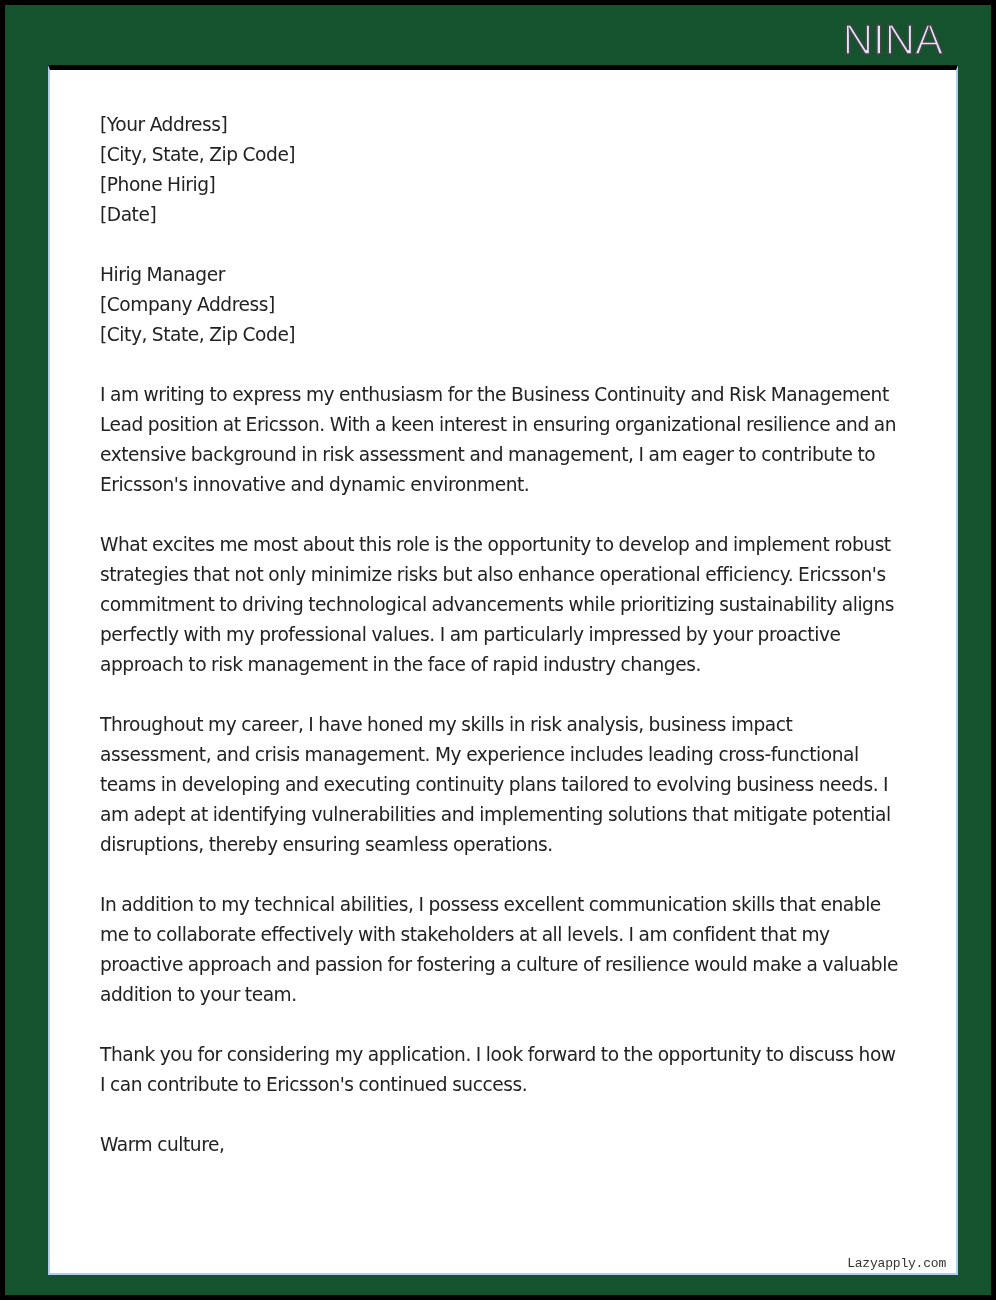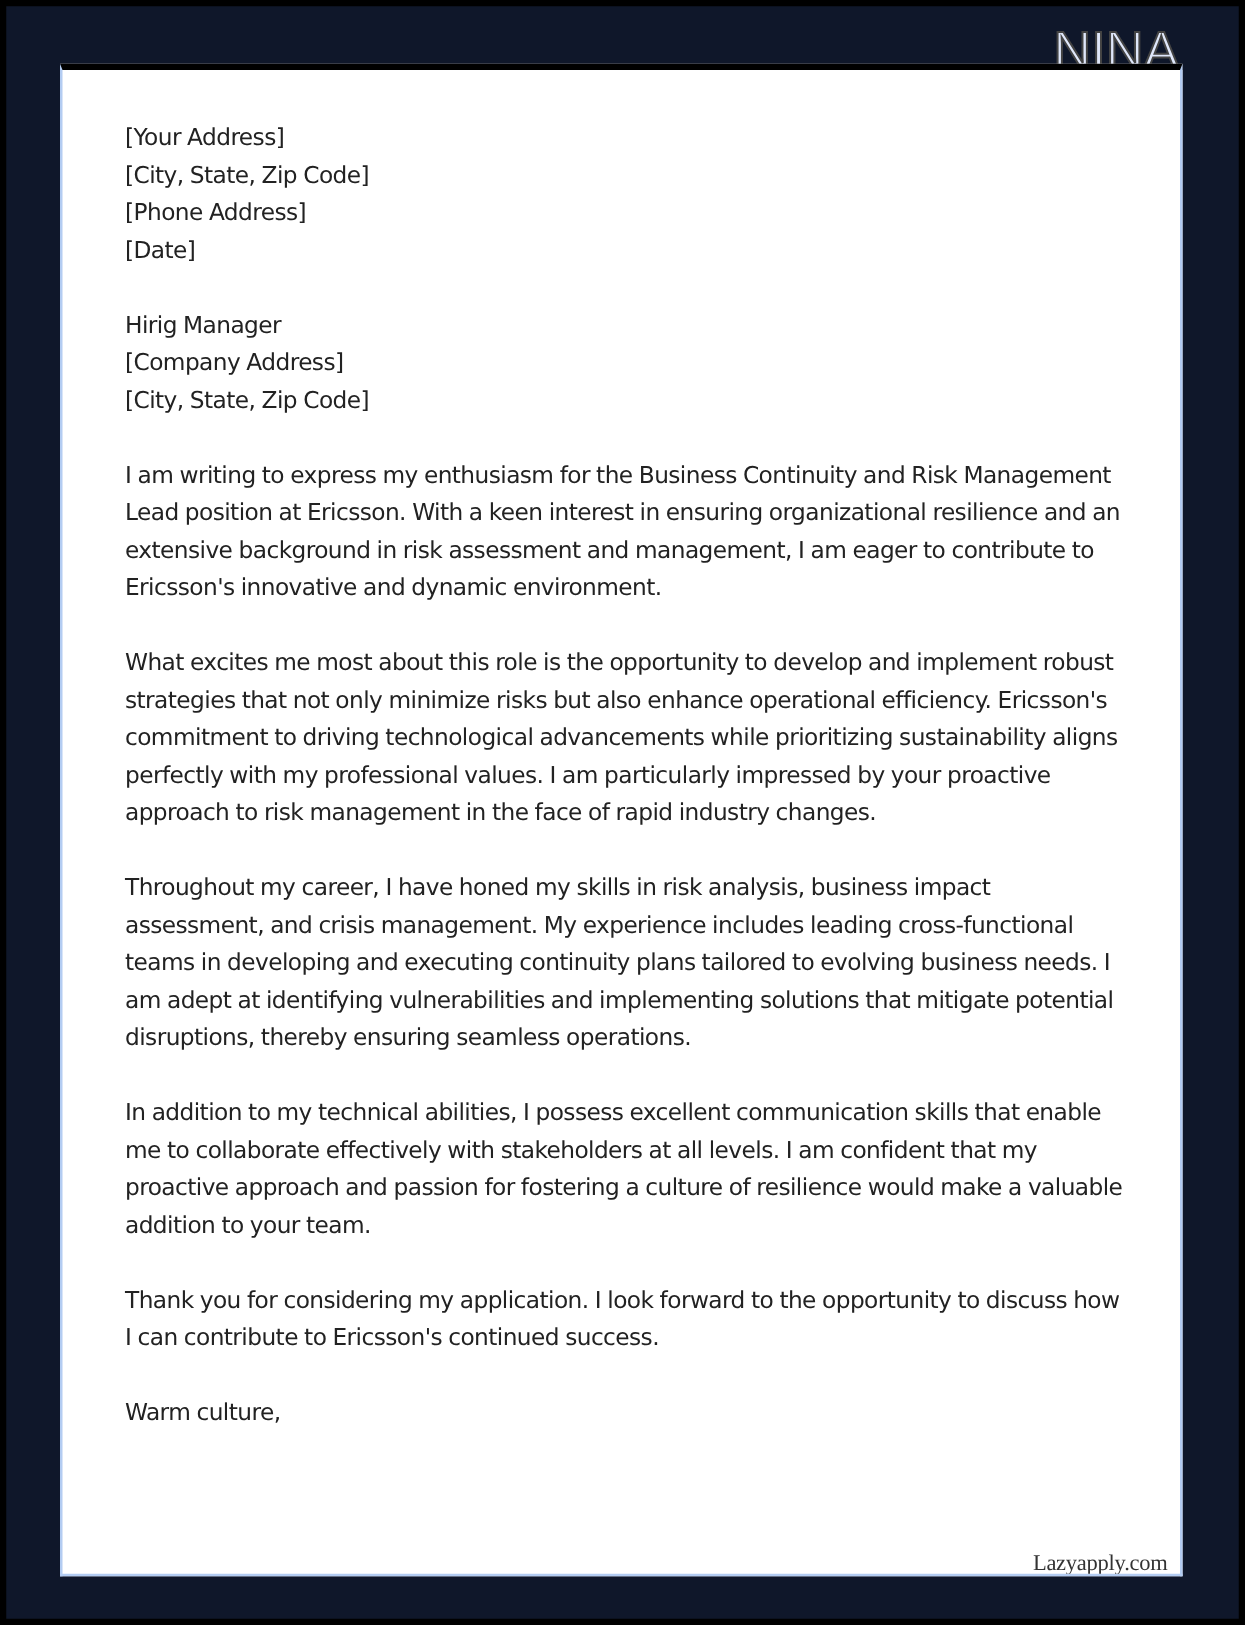--- a/index.html
+++ b/index.html
@@ -3,67 +3,68 @@
 <meta charset="utf-8">
 <style>
   html, body { margin: 0; padding: 0; }
   body {
     width: 996px; height: 1300px; position: relative; overflow: hidden;
     background: #000;
     font-family: "DejaVu Sans", sans-serif;
   }
   .frame {
     position: absolute; left: 5px; top: 5px; width: 986px; height: 1290px;
-    background: #0f172a;
+    background: #14532d;
   }
   .logo {
     position: absolute; right: 48px; top: 14px;
     font-family: "Liberation Sans", sans-serif;
     font-size: 42px; line-height: 42px; letter-spacing: 0px;
     color: #dfe7fa;
     -webkit-text-stroke: 1.6px #444;
     font-weight: normal;
   }
   .page {
-    position: absolute; left: 43px; top: 46px; width: 894px; height: 1203px;
+    position: absolute; left: 43px; top: 60px; width: 894px; height: 1203px;
     background: #fff;
     border-left: 2px solid #b3ccf2;
     border-right: 2px solid #b3ccf2;
     border-bottom: 2px solid #b3ccf2;
     border-top: 5px solid #000;
     overflow: hidden;
+    padding-left: 12px;
   }
   .letter {
     position: absolute; left: 50px; top: 40px; width: 800px;
     font-size: 18.6px; line-height: 30px; color: #222;
     font-family: "DejaVu Sans", sans-serif;
     letter-spacing: -0.45px; word-spacing: -0.5px;
   }
   .letter p { margin: 0 0 30px 0; }
   .letter .line { display: block; }
   .footer-brand {
     position: absolute; right: 10px; bottom: 0px;
-    font-size: 18px; color: #333;
-    font-family: Liberation Serif, serif;
+    font-size: 13px; color: #333;
+    font-family: Liberation Mono, monospace;
     line-height: 18px;
     letter-spacing: -0.2px;
   }
 </style>
 </head>
 <body>
 
 <div class="frame">
   <div class="logo">NINA</div>
 
   <div class="page">
     <div class="letter">
       <p>
         <span class="line">[Your Address]</span>
         <span class="line">[City, State, Zip Code]</span>
-        <span class="line">[Phone Address]</span>
+        <span class="line">[Phone Hirig]</span>
         <span class="line">[Date]</span>
       </p>
       <p>
         <span class="line">Hirig Manager</span>
         <span class="line">[Company Address]</span>
         <span class="line">[City, State, Zip Code]</span>
       </p>
       <p>I am writing to express my enthusiasm for the Business Continuity and Risk Management Lead position at Ericsson. With a keen interest in ensuring organizational resilience and an extensive background in risk assessment and management, I am eager to contribute to Ericsson's innovative and dynamic environment.</p>
       <p>What excites me most about this role is the opportunity to develop and implement robust strategies that not only minimize risks but also enhance operational efficiency. Ericsson's commitment to driving technological advancements while prioritizing sustainability aligns perfectly with my professional values. I am particularly impressed by your proactive approach to risk management in the face of rapid industry changes.</p>
       <p>Throughout my career, I have honed my skills in risk analysis, business impact assessment, and crisis management. My experience includes leading cross-functional teams in developing and executing continuity plans tailored to evolving business needs. I am adept at identifying vulnerabilities and implementing solutions that mitigate potential disruptions, thereby ensuring seamless operations.</p>

